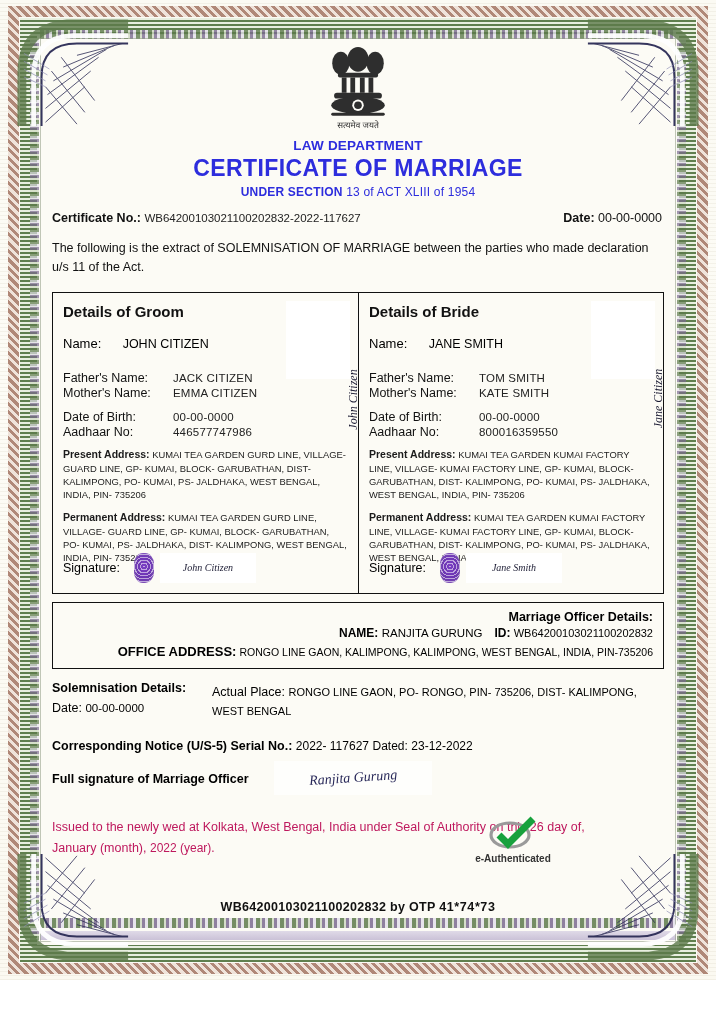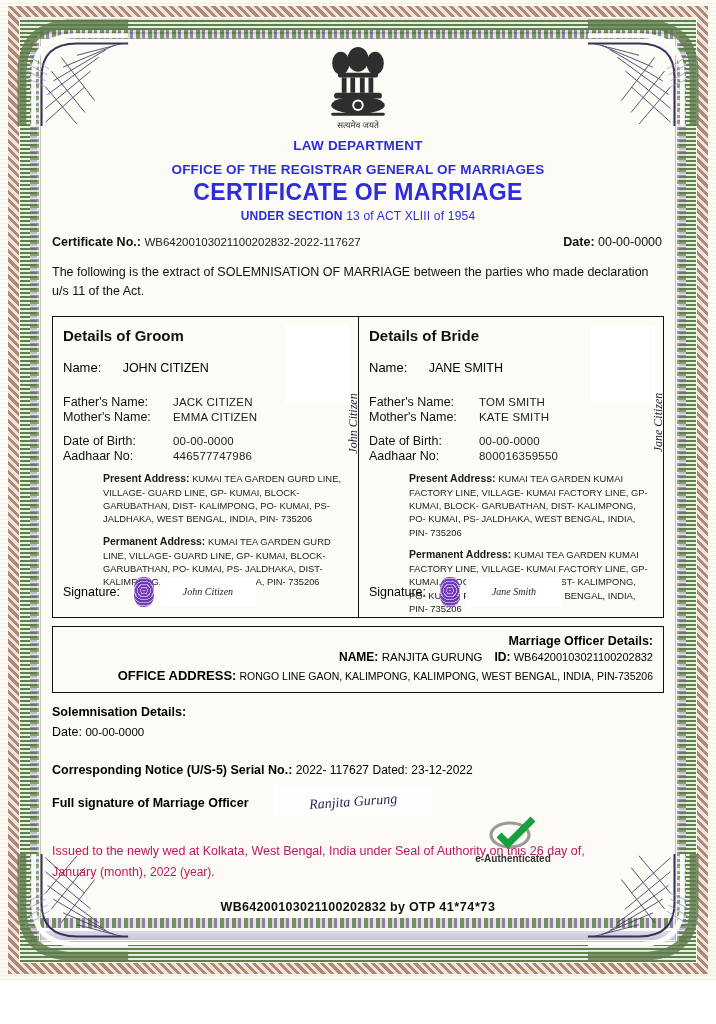--- a/index.html
+++ b/index.html
@@ -91,21 +91,21 @@
   .photo{position:absolute;top:8px;right:8px;width:64px;height:78px;background:#fff;border:0;}
   .vsig{position:absolute;top:10px;right:10px;width:74px;height:76px;}
   .vsig span{position:absolute;right:2px;top:6px;transform-origin:right top;transform:rotate(-90deg) translate(-100%,0);
      font-family:"Liberation Serif", serif;font-style:italic;font-size:12px;color:#1b1b33;white-space:nowrap;}
 
   .pairs{margin-top:20px;font-size:12.5px;}
   .pair{display:flex;align-items:baseline;margin-bottom:1px;}
   .pair .lb{width:110px;flex:0 0 110px;color:#111;}
   .pair .vv{font-size:11.5px;color:#222;letter-spacing:.2px;}
   .pair.dob{margin-top:10px;}
-  .addr{margin-top:8px;font-size:9.4px;line-height:1.42;color:#1b1b1b;margin-left:40px;}
+  .addr{margin-top:8px;font-size:9.4px;line-height:1.42;color:#1b1b1b;}
   .addr b{font-size:10.5px;font-weight:bold;}
   .sig-row{position:absolute;left:10px;bottom:10px;right:10px;display:flex;align-items:center;}
   .sig-lbl{font-size:12.5px;}
   .thumb{width:20px;height:30px;margin-left:14px;border-radius:9px/11px;
      background:radial-gradient(ellipse at 50% 45%,#7b3fc4 0%,#6a34b0 55%,#5a2a96 100%);
      box-shadow:inset 0 0 4px rgba(255,255,255,.35);}
   .thumb::after{content:"";display:block;width:100%;height:100%;border-radius:9px/11px;
      background:repeating-radial-gradient(circle at 50% 45%,rgba(255,255,255,.55) 0 1px,rgba(255,255,255,0) 1px 3px);}
   .sig-box{margin-left:6px;width:96px;height:30px;background:#fff;display:flex;align-items:center;justify-content:center;}
   .sig-box span{font-family:"Liberation Serif", serif;font-style:italic;font-size:10px;color:#1b1b33;}
@@ -344,21 +344,20 @@
         <ellipse cx="45" cy="68" rx="28" ry="9"></ellipse>
         <circle cx="45" cy="68" r="6" fill="#fdfcf7"></circle>
         <circle cx="45" cy="68" r="4"></circle>
         <rect x="17" y="76" width="56" height="3" rx="1.5"></rect>
       </g>
       <text x="45" y="92" text-anchor="middle" font-size="9" fill="#2e2e2e" font-family="Liberation Serif, serif">सत्यमेव जयते</text>
     </svg>
 
     <div class="head">
       <div class="h-dep">LAW DEPARTMENT</div>
-      <div class="h-off">OFFICE OF THE REGISTRAR GENERAL OF MARRIAGES</div>
       <div class="h-cert">CERTIFICATE OF MARRIAGE</div>
       <div class="h-sec">
         <span>UNDER SECTION</span>
         <span class="norm">13 of ACT XLIII of 1954</span>
       </div>
     </div>
 
     <div class="row-certno">
       <span class="lbl-b">Certificate No.:</span>
       <span class="certno-val">WB64200103021100202832-2022-117627</span>
@@ -478,20 +477,24 @@
         <span class="vv">RONGO LINE GAON,  KALIMPONG,  KALIMPONG,  WEST  BENGAL, INDIA, PIN-735206</span>
       </div>
     </div>
 
     <div class="solemn">
       <div class="s-title">Solemnisation Details:</div>
       <div class="s-date">
         <span>Date:</span>
         <span class="vv">00-00-0000</span>
       </div>
+      <div class="s-place">
+        <span>Actual Place:</span>
+        <span class="vv">RONGO LINE GAON,  PO- RONGO, PIN- 735206, DIST- KALIMPONG, WEST BENGAL</span>
+      </div>
     </div>
 
     <div class="notice">
       <span>Corresponding Notice (U/S-5) Serial No.:</span>
       <span class="vv">2022- 117627</span>
       <span class="vv">Dated:</span>
       <span class="vv">23-12-2022</span>
     </div>
 
     <div class="fullsig">

